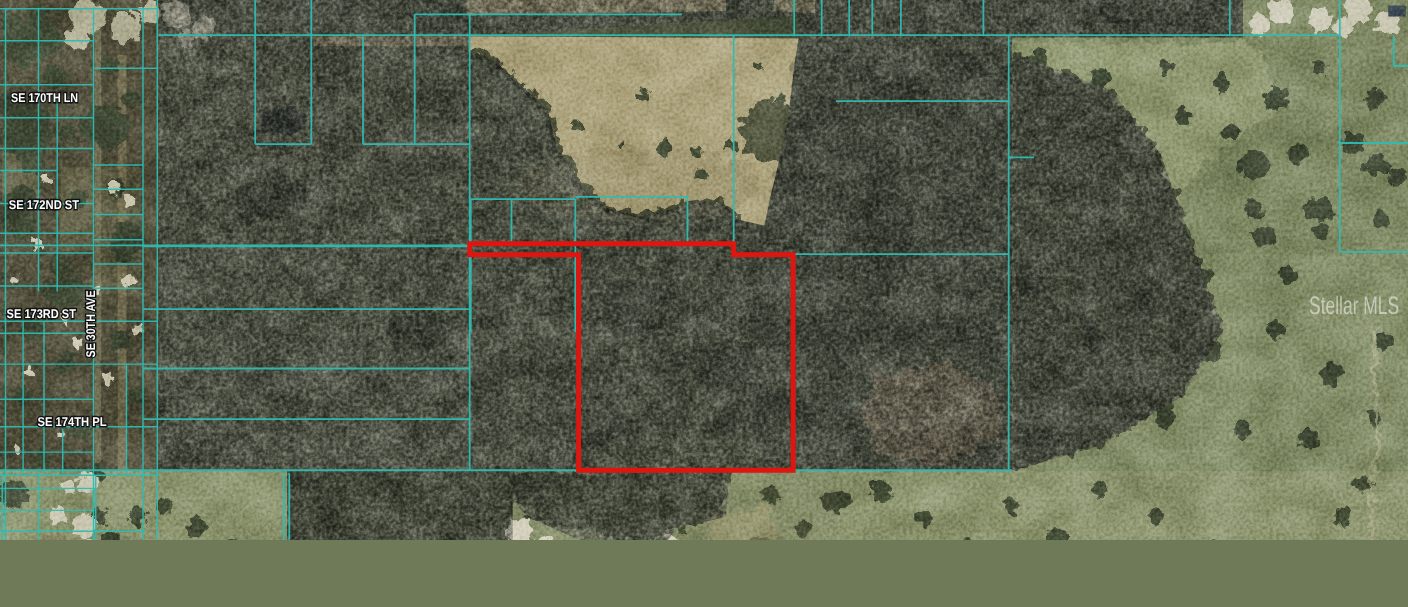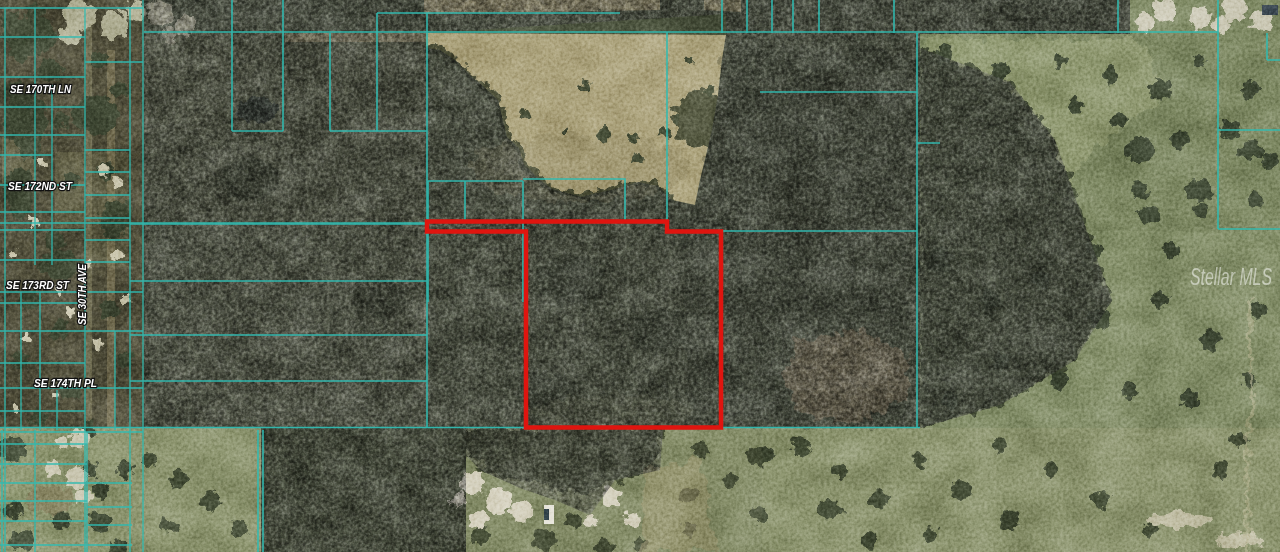--- a/index.html
+++ b/index.html
@@ -1,16 +1,16 @@
 <!DOCTYPE html>
 <html><head>
 <meta charset="utf-8">
 <style>
   html,body{margin:0;padding:0;background:#6f7a58;}
-  .page{width:1280px;height:552px;overflow:hidden;position:relative;font-family:"Liberation Sans", sans-serif;font-style:italic;}
+  .page{width:1280px;height:491px;overflow:hidden;position:relative;font-family:"Liberation Sans", sans-serif;}
   svg{display:block;}
 </style>
 </head>
 <body>
 
 <div class="page">
 <svg width="1280" height="552" viewBox="0 0 1280 552" xmlns="http://www.w3.org/2000/svg">
 <defs>
   <filter id="coarse" x="-5%" y="-5%" width="110%" height="110%" color-interpolation-filters="sRGB">
     <feTurbulence type="fractalNoise" baseFrequency="0.022 0.028" numOctaves="3" seed="11" result="n"></feTurbulence>

